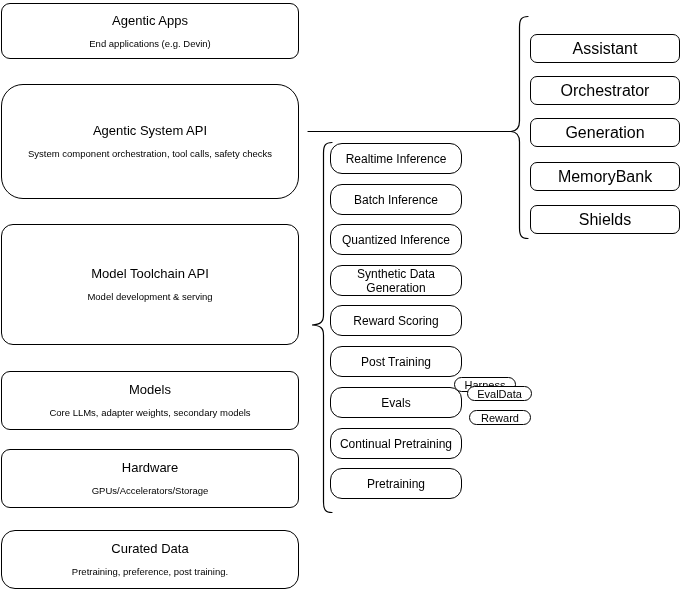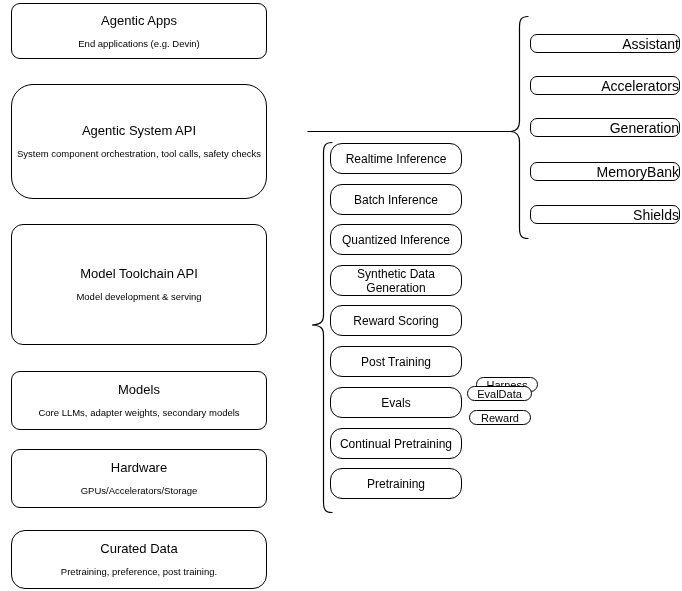--- a/index.html
+++ b/index.html
@@ -23,39 +23,38 @@
     box-sizing: border-box;
     background: #ffffff;
     border: 1.2px solid #000000;
     display: flex;
     flex-direction: column;
     align-items: center;
     justify-content: center;
     text-align: center;
   }
   .lbox {
-    left: 11px;
-    width: 256px;
+    left: 1px;
+    width: 298px;
   }
   .lbox .title { font-size: 13px; line-height: 16px; }
   .lbox .sub   { font-size: 9.5px; line-height: 13px; margin-top: 8px; }
   .mbox {
     left: 330px;
     width: 132px;
     height: 31px;
     border-radius: 12px;
     font-size: 12px;
   }
   .rbox {
     left: 530px;
     width: 150px;
-    height: 19px;
+    height: 29px;
     border-radius: 7px;
-    font-size: 14px;
-    align-items: flex-end;
+    font-size: 16px;
   }
   .pill {
     position: absolute;
     box-sizing: border-box;
     background: #ffffff;
     border: 1.2px solid #000000;
     border-radius: 8px;
     height: 15px;
     display: flex;
     align-items: center;
@@ -122,35 +121,35 @@
   <div class="node mbox" style="top:387px">
     <span>Evals</span>
   </div>
   <div class="node mbox" style="top:428px">
     <span>Continual Pretraining</span>
   </div>
   <div class="node mbox" style="top:468px">
     <span>Pretraining</span>
   </div>
 
-  <div class="pill" style="left:476px;top:377px;width:62px">
+  <div class="pill" style="left:454px;top:377px;width:62px">
     <span>Harness</span>
   </div>
   <div class="pill" style="left:467px;top:386px;width:65px">
     <span>EvalData</span>
   </div>
   <div class="pill" style="left:469px;top:410px;width:62px">
     <span>Reward</span>
   </div>
 
   <div class="node rbox" style="top:34px">
     <span>Assistant</span>
   </div>
   <div class="node rbox" style="top:76px">
-    <span>Accelerators</span>
+    <span>Orchestrator</span>
   </div>
   <div class="node rbox" style="top:118px">
     <span>Generation</span>
   </div>
   <div class="node rbox" style="top:162px">
     <span>MemoryBank</span>
   </div>
   <div class="node rbox" style="top:205px">
     <span>Shields</span>
   </div>

